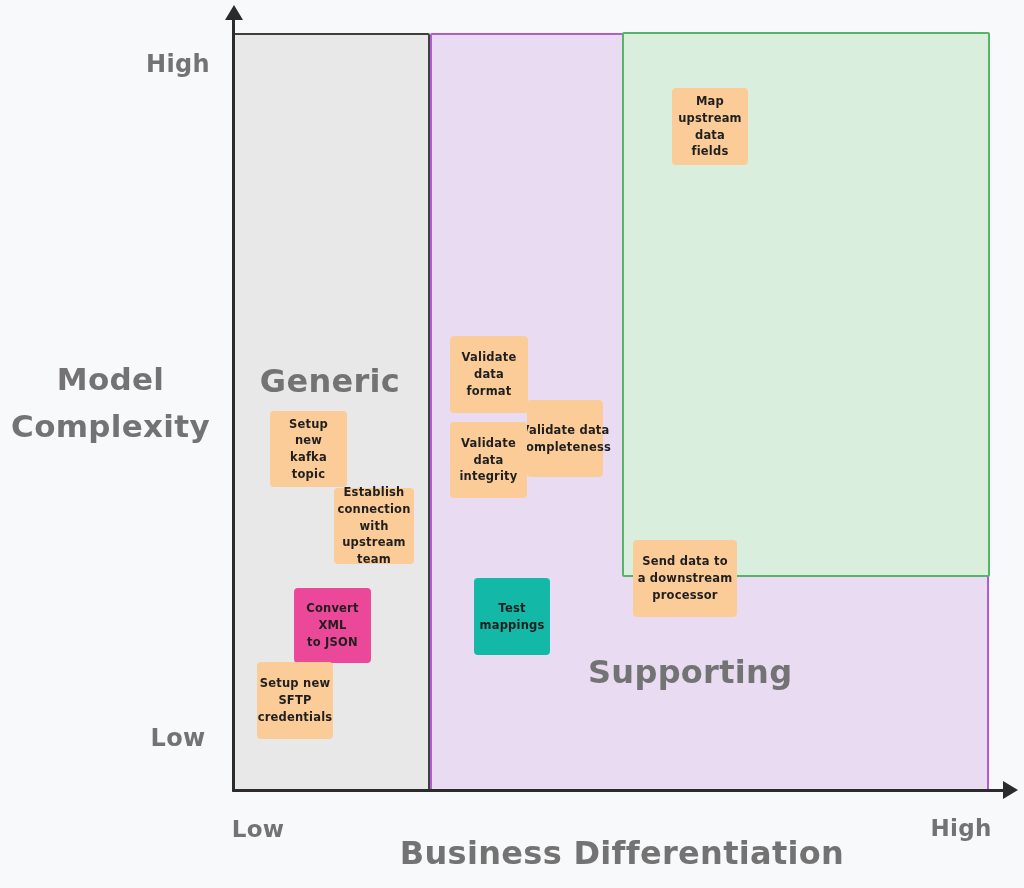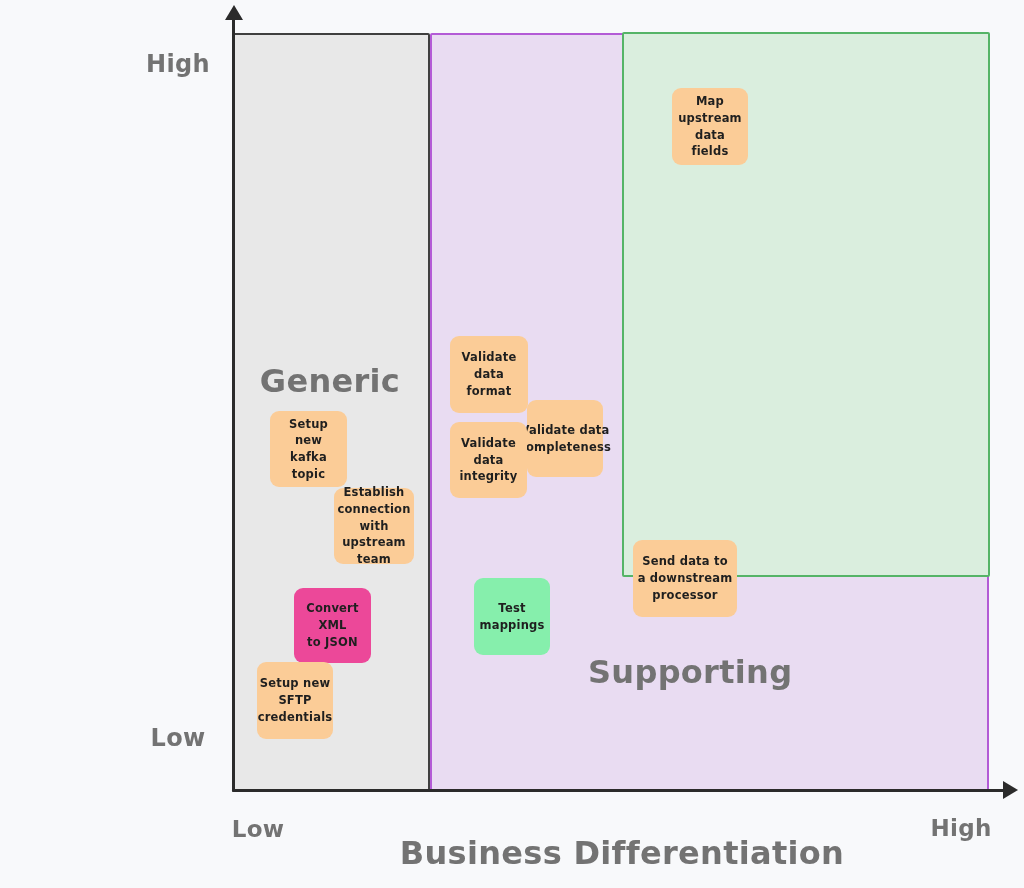--- a/index.html
+++ b/index.html
@@ -61,21 +61,21 @@
   .tick-x-right    { left: 924px; top: 812px; width: 74px; font-size: 23px; }
   .zone-label      { font-size: 32px; }
   .zone-label-generic    { left: 240px; top: 359px; width: 180px; }
   .zone-label-core       { left: 726px; top: 291px; width: 160px; }
   .zone-label-supporting { left: 588px; top: 650px; width: 204px; }
 
   
   .note {
     position: absolute;
     box-sizing: border-box;
-    border-radius: 9px;
+    border-radius: 4px;
     display: flex;
     align-items: center;
     justify-content: center;
     text-align: center;
     padding: 4px;
   }
   .note span {
     font-size: 11.5px;
     font-weight: 700;
     color: #1f1f1f;
@@ -91,20 +91,22 @@
 
   <div class="zone zone-generic" style="background: rgb(232, 232, 232); border-color: rgb(63, 63, 63);"></div>
   <div class="zone zone-supporting" style="background: rgb(233, 220, 242); border-color: rgb(179, 91, 214);"></div>
   <div class="zone zone-core" style="background: rgb(218, 238, 222); border-color: rgb(85, 180, 103);"></div>
 
   <div class="axis-line y-axis"></div>
   <div class="axis-line x-axis"></div>
   <div class="arrow arrow-up"></div>
   <div class="arrow arrow-right"></div>
 
+  <div class="lbl lbl-y-axis">Model
+Complexity</div>
   <div class="lbl lbl-x-axis">Business Differentiation</div>
   <div class="lbl tick tick-y-top">High</div>
   <div class="lbl tick tick-y-bottom">Low</div>
   <div class="lbl tick tick-x-left">Low</div>
   <div class="lbl tick tick-x-right">High</div>
 
   <div class="lbl zone-label zone-label-generic">Generic</div>
   <div class="lbl zone-label zone-label-supporting">Supporting</div>
 
   <div>
@@ -136,21 +138,21 @@
       </div>
       <div class="note" style="left: 294px; top: 588px; width: 77px; height: 75px; background: #ec4899;">
         <span>Convert XML
 to JSON</span>
       </div>
       <div class="note" style="left: 257px; top: 662px; width: 76px; height: 77px; background: rgb(251, 204, 151);">
         <span>Setup new
 SFTP
 credentials</span>
       </div>
-      <div class="note" style="left: 474px; top: 578px; width: 76px; height: 77px; background: #86efac;">
+      <div class="note" style="left: 474px; top: 578px; width: 76px; height: 77px; background: #14b8a6;">
         <span>Test mappings</span>
       </div>
       <div class="note" style="left: 633px; top: 540px; width: 104px; height: 77px; background: rgb(251, 204, 151);">
         <span>Send data to
 a downstream
 processor</span>
       </div>
     </div>
 
 </div>

